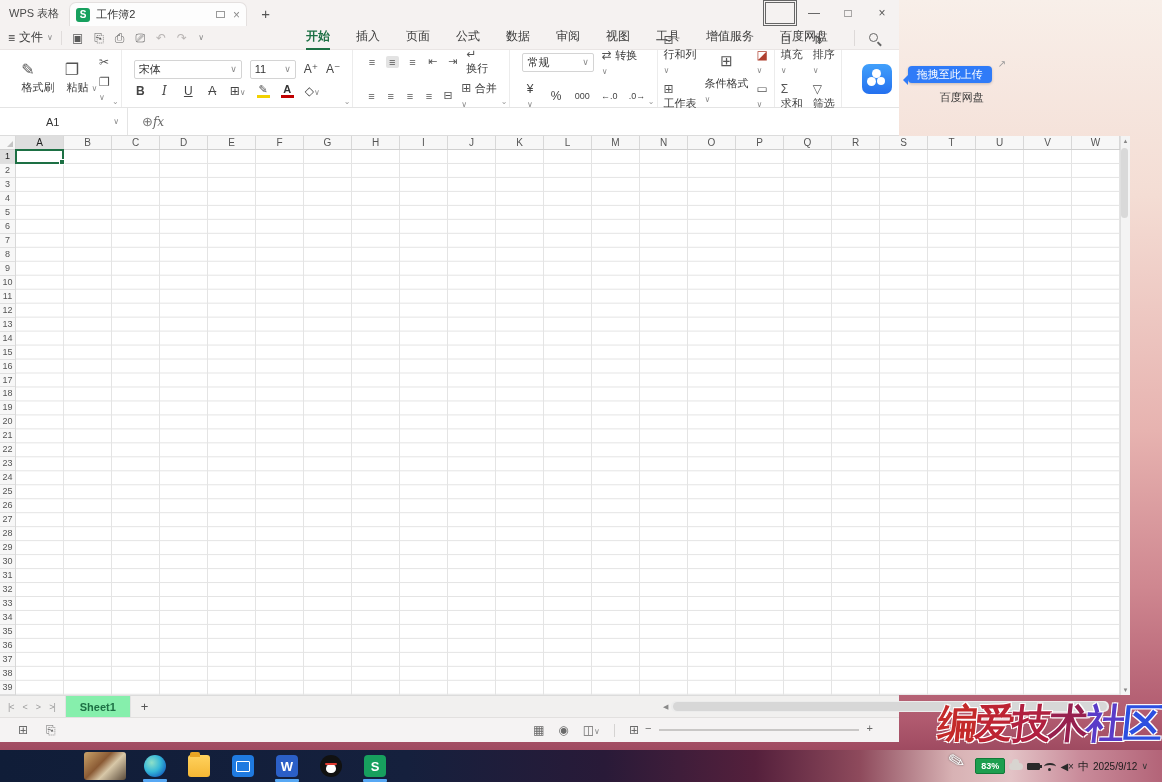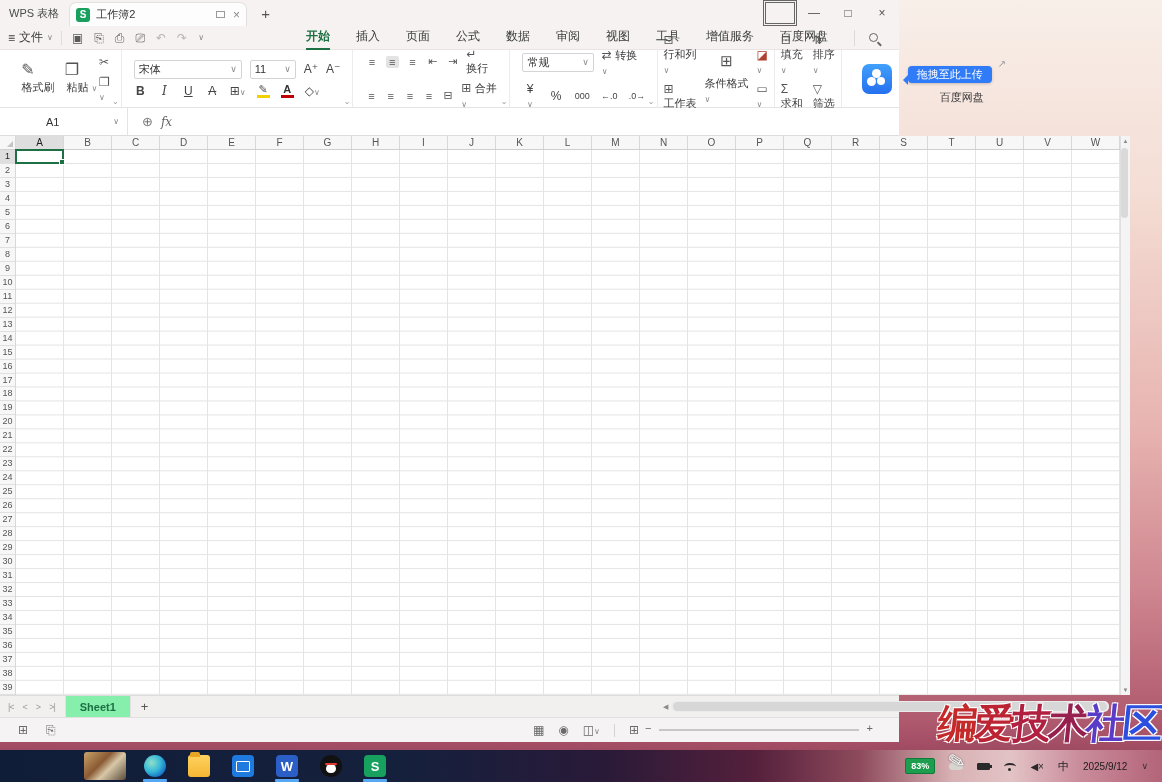--- a/index.html
+++ b/index.html
@@ -64,21 +64,21 @@
   .baidu-ic i:nth-child(1){ left:10px; top:5px; }
   .baidu-ic i:nth-child(2){ left:5px; top:13px; }
   .baidu-ic i:nth-child(3){ left:15px; top:13px; width:8px; height:8px; }
   .callout { position:absolute; left:60px; top:12px; background:#2f7bf8; color:#fff; font-size:11px; padding:1px 9px; border-radius:4px; white-space:nowrap; box-shadow:0 1px 3px rgba(0,0,0,.2); }
   .callout:before { content:""; position:absolute; left:-5px; top:9px; border:5px solid transparent; border-right-color:#2f7bf8; border-left:none; }
 
   
   .fbar { position:absolute; left:0; top:108px; width:100%; height:28px; background:#fff; border-bottom:1px solid #dcdcdc; display:flex; align-items:center; }
   .namebox { width:128px; height:100%; display:flex; align-items:center; padding:0 8px 0 46px; border-right:1px solid #e4e4e4; font-size:11px; color:#333; }
   .namebox .cv { margin-left:auto; }
-  .fx { font-style:italic; font-family:"DejaVu Serif",serif; color:#666; font-size:12px; margin:0 8px; }
+  .fx { font-style:italic; font-family:"DejaVu Serif",serif; color:#666; font-size:12px; margin:0 0; }
   .fn-ic { color:#777; font-size:13px; margin-left:14px; }
 
   
   .grid { position:absolute; left:0; top:136px; width:1120px; height:559px; background:#fff; }
   .corner { position:absolute; left:0; top:0; width:16px; height:14px; background:#f7f7f7; border-right:1px solid #d8d8d8; border-bottom:1px solid #cfcfcf; }
   .corner:after { content:""; position:absolute; right:2px; bottom:2px; border-left:6px solid transparent; border-bottom:6px solid #c4c4c4; }
   .colheads { position:absolute; left:16px; top:0; right:0; height:14px; display:flex; border-bottom:1px solid #cfcfcf; background:#f7f7f7; }
   .col-h { width:48px; font-size:10px; color:#555; text-align:center; line-height:13px; border-right:1px solid #d8d8d8; }
   .col-h.sel { background:#dedede; color:#222; }
   .rowheads { position:absolute; left:0; top:14px; width:16px; bottom:0; background:#f7f7f7; border-right:1px solid #d8d8d8; }
@@ -130,21 +130,21 @@
   .ic-edge { border-radius:50%; background:radial-gradient(circle at 35% 35%,#8ee0c8,#35b7d8 45%,#1565c0 80%); }
   .ic-folder { background:linear-gradient(180deg,#ffd25e,#f4b735); border-radius:3px; position:relative; }
   .ic-folder:before { content:""; position:absolute; left:2px; top:-3px; width:10px; height:5px; background:#e8a423; border-radius:2px 2px 0 0; }
   .ic-store { background:#1f7ae0; }
   .ic-store:before { content:""; width:12px; height:9px; border:1.5px solid #fff; border-radius:1px; }
   .ic-word { background:#2b5fc7; }
   .ic-qq { border-radius:50%; background:#111; position:relative; }
   .ic-qq:before { content:""; position:absolute; left:6px; top:9px; width:10px; height:9px; background:#fff; border-radius:50% 50% 45% 45%; }
   .ic-qq:after { content:""; position:absolute; left:5px; top:8px; width:12px; height:2px; background:#e23b30; border-radius:2px; }
   .ic-wps { background:#17a05e; }
-  .tray { margin-left:auto; display:flex; align-items:center; gap:14px; padding-right:14px; color:#222; }
+  .tray { margin-left:auto; display:flex; align-items:center; gap:4px; padding-right:14px; color:#222; }
   .batt-badge { background:#1d9e4f; border:1px solid #117a38; color:#fff; font-size:9px; font-weight:bold; padding:2px 5px; border-radius:2px; }
   .cloud { width:14px; height:7px; background:#d8d4d0; border-radius:6px; position:relative; }
   .cloud:before { content:""; position:absolute; left:3px; top:-4px; width:7px; height:7px; background:#d8d4d0; border-radius:50%; }
   .batt { width:13px; height:7px; border:1px solid #2a2a2a; border-radius:1px; position:relative; background:#2a2a2a; }
   .batt:after { content:""; position:absolute; right:-3px; top:1px; width:2px; height:3px; background:#2a2a2a; }
   .wifi { width:12px; height:7px; border-top:2px solid #2a2a2a; border-radius:60% 60% 0 0; position:relative; }
   .wifi:after { content:""; position:absolute; left:4px; top:3px; width:3px; height:3px; background:#2a2a2a; border-radius:50%; }
   .spk { font-size:10px; color:#2a2a2a; }
   .ime { font-size:11px; color:#1a1a1a; }
   .datecol { font-size:10px; color:#1a1a1a; text-align:center; line-height:11px; }

